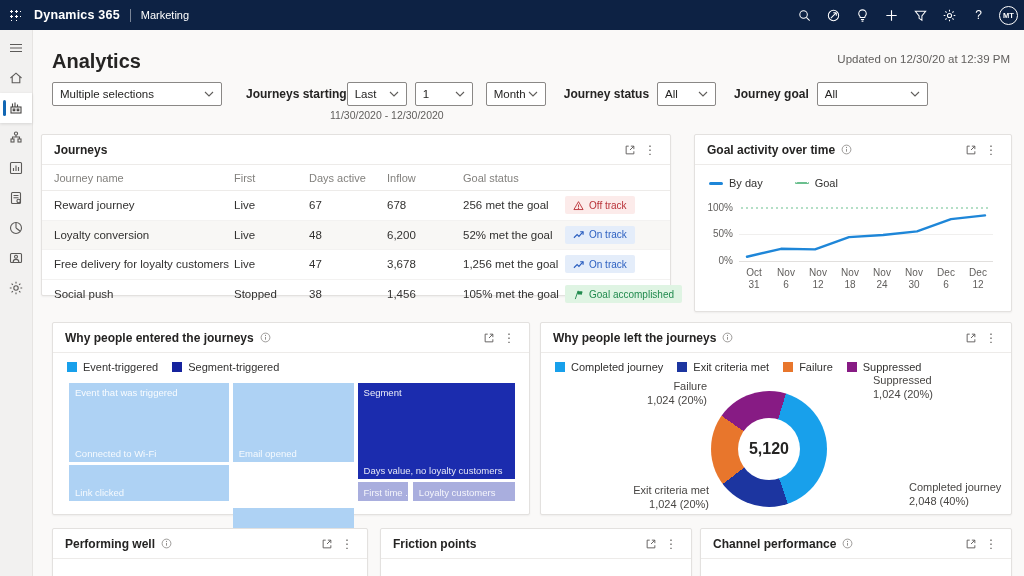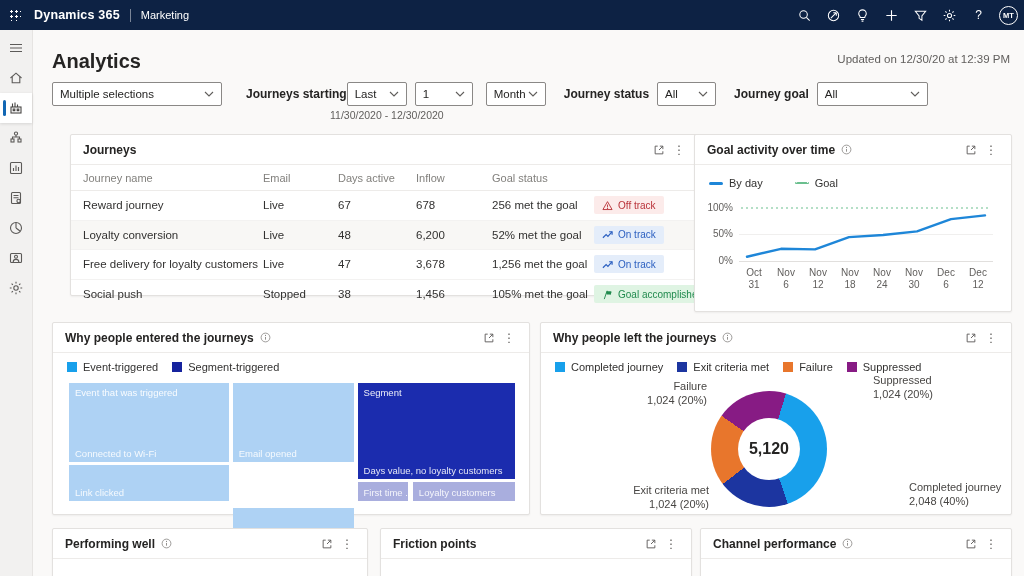--- a/index.html
+++ b/index.html
@@ -46,21 +46,21 @@
   .dd-unit { width:60px; margin-left:13px; }
   .lbl-status { margin-left:18px; }
   .dd-status { width:59px; margin-left:8px; }
   .lbl-goal { margin-left:18px; }
   .dd-goal { width:111px; margin-left:8px; }
   .date-range { position:absolute; left:330px; top:109px; font-size:10.5px; color:#605e5c; }
 
   
   .card { position:absolute; background:#fff; border:1px solid #e3e1df; border-radius:2px;
           box-shadow:0 1px 2px rgba(0,0,0,.05); }
-  #card-journeys  { left:70px;  top:134px; width:630px; height:162px; }
+  #card-journeys  { left:41px;  top:134px; width:630px; height:162px; }
   #card-goal      { left:694px; top:134px; width:318px; height:178px; }
   #card-entered   { left:52px;  top:322px; width:478px; height:193px; }
   #card-left      { left:540px; top:322px; width:472px; height:193px; }
   #card-performing{ left:52px;  top:528px; width:316px; height:60px; }
   #card-friction  { left:380px; top:528px; width:312px; height:60px; }
   #card-channel   { left:700px; top:528px; width:312px; height:60px; }
   .card-head { height:30px; display:flex; align-items:center; padding:0 10px 0 12px;
                border-bottom:1px solid #edebe9; }
   .card-title { font-size:12px; font-weight:700; color:#252423; white-space:nowrap; }
   .info-ic { margin-left:6px; display:flex; align-items:center; }
@@ -284,21 +284,21 @@
         <svg width="12" height="12" viewBox="0 0 14 14" fill="none" stroke="#605e5c" stroke-width="1.1">
             <path d="M5.5 2.5 H2.5 V11.5 H11.5 V8.5"></path>
             <path d="M8 2.5 H11.5 V6"></path>
             <path d="M11.5 2.5 L7 7"></path>
           </svg>
       </span>
       <span class="head-btn kebab">⋮</span>
     </div>
     <div class="jgrid jhead" id="jhead">
         <div class="jh">Journey name</div>
-        <div class="jh">Email</div>
+        <div class="jh">First</div>
         <div class="jh">Days active</div>
         <div class="jh">Inflow</div>
         <div class="jh">Goal status</div>
         <div class="jh"></div>
       </div>
     <div id="jbody">
         <div class="jgrid jrow">
           <div class="jc">Reward journey</div>
           <div class="jc">Live</div>
           <div class="jc">67</div>

